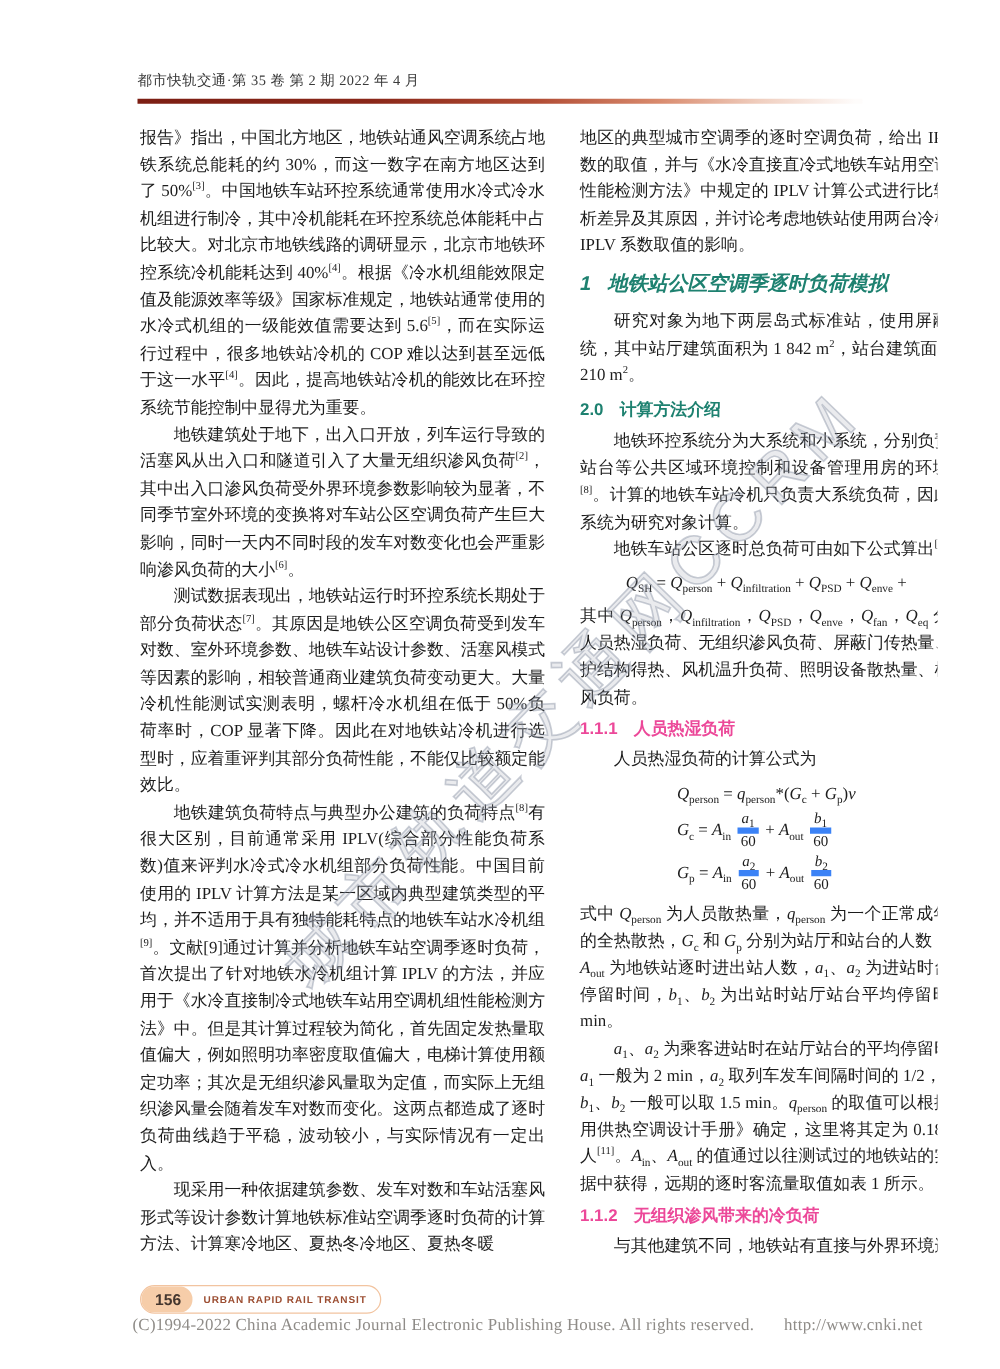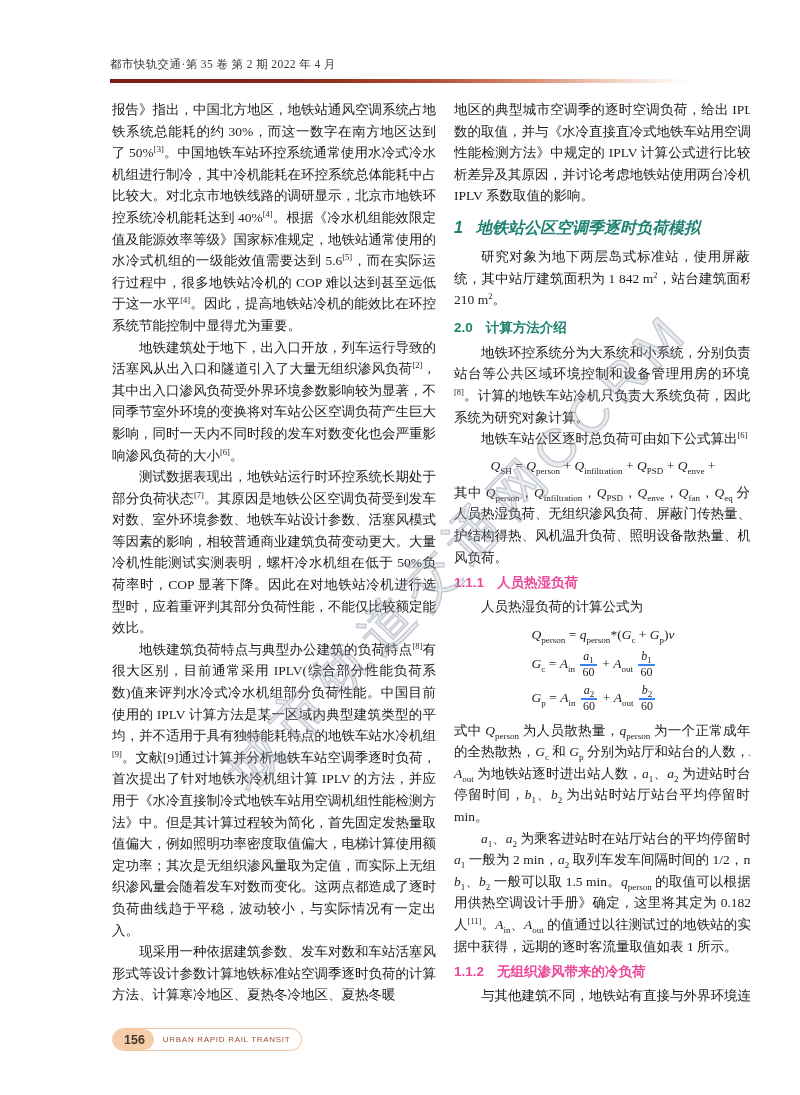--- a/index.html
+++ b/index.html
@@ -12,21 +12,21 @@
     padding-left:32px;
   }
   
   .header { position:absolute; top:56px; left:60px; right:60px; }
   .header-text { font-size:11.5px; color:#3a3a3a; letter-spacing:0.4px; }
   .rule {
     margin-top:7px; height:3.5px;
     background:linear-gradient(90deg,#7c1e13 0%,#8a2719 32%,#b14c34 55%,#d98b6e 72%,#f0cfc0 86%,#fefcfb 99%);
   }
   
-  .columns { position:absolute; top:98px; left:62px; width:676px; display:flex; gap:18px; z-index:1; }
+  .columns { position:absolute; top:98px; left:62px; width:676px; display:flex; gap:28px; z-index:1; }
   .col { width:324px; font-size:13.5px; line-height:21.6px; text-align:justify; }
   .col p { margin:0; }
   .ind { text-indent:2em; }
   sup { font-size:8.5px; vertical-align:super; line-height:0; }
   sub { font-size:9px;  vertical-align:sub;   line-height:0; }
   i { font-style:italic; }
   .sec-h1 {
     font-family:"Liberation Sans","DejaVu Sans",sans-serif;
     font-size:16px; line-height:22px; color:#1e8170; font-weight:bold;
     margin:10px 0 7px; text-align:left;font-style:italic;
@@ -43,21 +43,21 @@
   }
   .sec-num { margin-right:13px; }
   
   .equation { position:relative; text-align:center; padding:4px 26px 4px 0; margin:1px 0; }
   .eq-num { position:absolute; right:0; top:50%; transform:translateY(-50%); font-size:13px; }
   .eq-line { font-size:13.5px; line-height:22px; text-align:center; }
   .eq-stack { display:inline-block; text-align:left; }
   .eq-stack .eq-line { text-align:left; line-height:34px; }
   .eq-stack .eq-line:first-child { line-height:24px; }
   .frac { display:inline-block; vertical-align:middle; text-align:center; font-size:12px; line-height:1.15; margin:0 2px; }
-  .frac .num { display:block; border-bottom:2px solid #3b82f6; padding:0 3px; }
+  .frac .num { display:block; border-bottom:5px solid #3b82f6; padding:0 3px; }
   .frac .den { display:block; }
   
   .watermark {
     position:absolute; left:86px; top:506px; width:660px; z-index:5;
     font-family:"Liberation Sans","DejaVu Sans",sans-serif;
     font-size:54px; letter-spacing:9px; white-space:nowrap;
     transform:rotate(-46deg); transform-origin:center;
     color:rgba(148,156,172,0.20);
     -webkit-text-stroke:1.3px rgba(128,138,158,0.42);
     pointer-events:none;
@@ -71,20 +71,21 @@
   .badge-num {
     background:#f6cda9; color:#44362e;
     font-family:"Liberation Sans","DejaVu Sans",sans-serif; font-weight:bold; font-size:12.5px;
     display:flex; align-items:center; padding:0 9px 0 11px;
     border-radius:0 11px 11px 0;
   }
   .badge-label {
     color:#9c4e32; font-family:"Liberation Sans","DejaVu Sans",sans-serif;
     font-size:8px; letter-spacing:0.7px; display:flex; align-items:center; padding:0 11px 0 9px;
     white-space:nowrap;
+    font-weight:bold;
   }
   .copyright {
     position:absolute; left:56px; top:1051px; z-index:2;
     font-size:13.5px; color:#8f8c88; white-space:nowrap; letter-spacing:0.2px;
   }
   .copyright .url { margin-left:24px; }
 </style>
 </head>
 <body>
 
@@ -155,14 +156,17 @@
       <p class="ind">与其他建筑不同，地铁站有直接与外界环境连接的</p>
     </div>
 
   </div>
 
   <div class="footer-badge">
     <span class="badge-num">156</span>
     <span class="badge-label">URBAN RAPID RAIL TRANSIT</span>
   </div>
 
+  <div class="copyright">
+    <span>(C)1994-2022 China Academic Journal Electronic Publishing House. All rights reserved.</span><span class="url">http://www.cnki.net</span>
+  </div>
 
 </div>
 
 </body></html>

